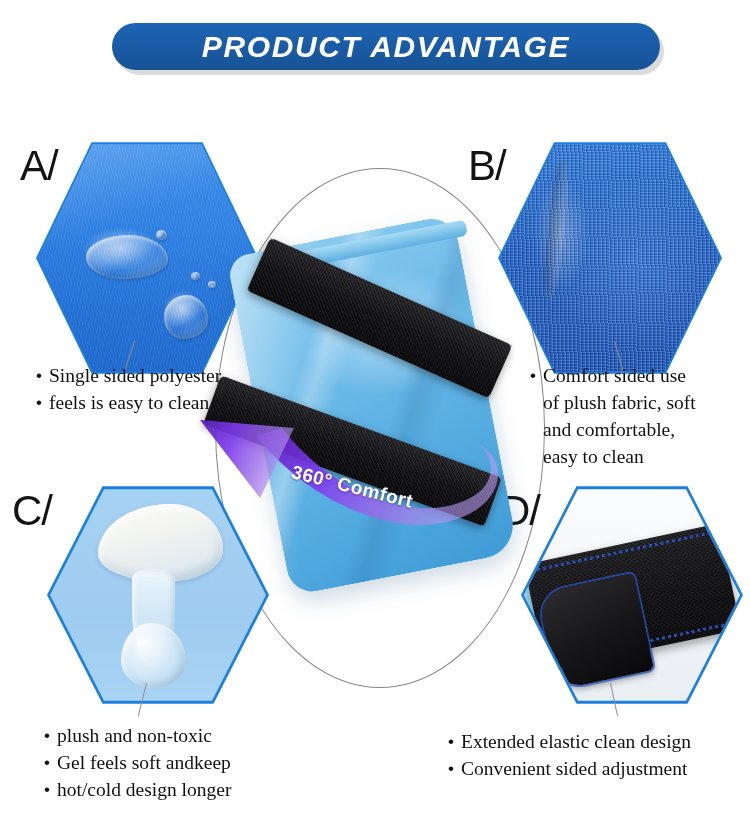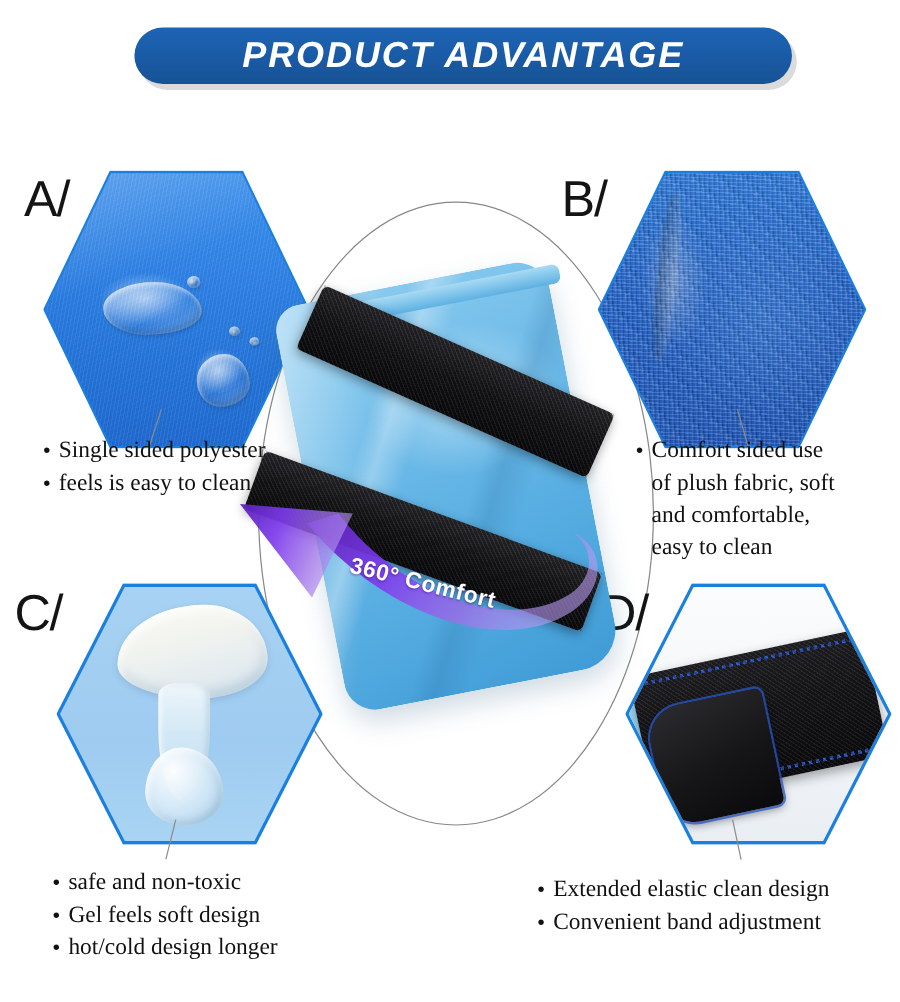--- a/index.html
+++ b/index.html
@@ -381,36 +381,36 @@
       <span class="bullet-text">Comfort sided use
 of plush fabric, soft
 and comfortable,
 easy to clean</span>
     </div>
   </div>
 
   <div class="feature-text" id="text-c">
     <div class="bullet-row">
       <span class="bullet-dot">•</span>
-      <span class="bullet-text">safe and non-toxic</span>
-    </div>
-    <div class="bullet-row">
-      <span class="bullet-dot">•</span>
-      <span class="bullet-text">Gel feels soft design</span>
+      <span class="bullet-text">plush and non-toxic</span>
+    </div>
+    <div class="bullet-row">
+      <span class="bullet-dot">•</span>
+      <span class="bullet-text">Gel feels soft andkeep</span>
     </div>
     <div class="bullet-row">
       <span class="bullet-dot">•</span>
       <span class="bullet-text">hot/cold design longer</span>
     </div>
   </div>
 
   <div class="feature-text" id="text-d">
     <div class="bullet-row">
       <span class="bullet-dot">•</span>
       <span class="bullet-text">Extended elastic clean design</span>
     </div>
     <div class="bullet-row">
       <span class="bullet-dot">•</span>
-      <span class="bullet-text">Convenient band adjustment</span>
+      <span class="bullet-text">Convenient sided adjustment</span>
     </div>
   </div>
 
 </div>
 
 </body></html>

